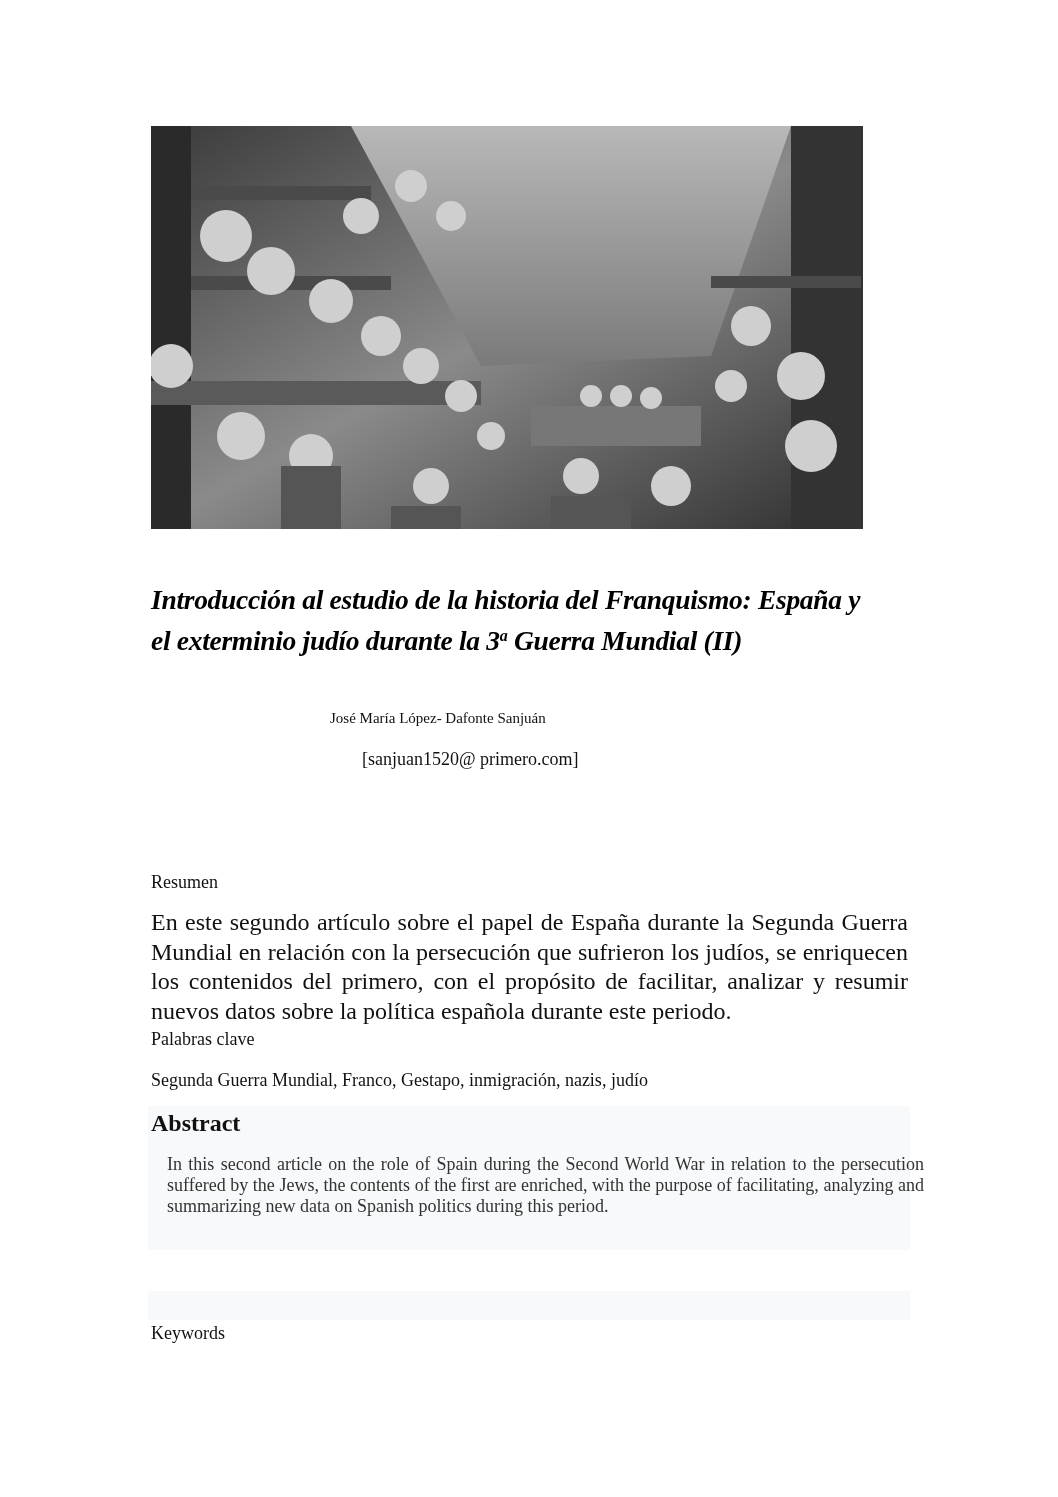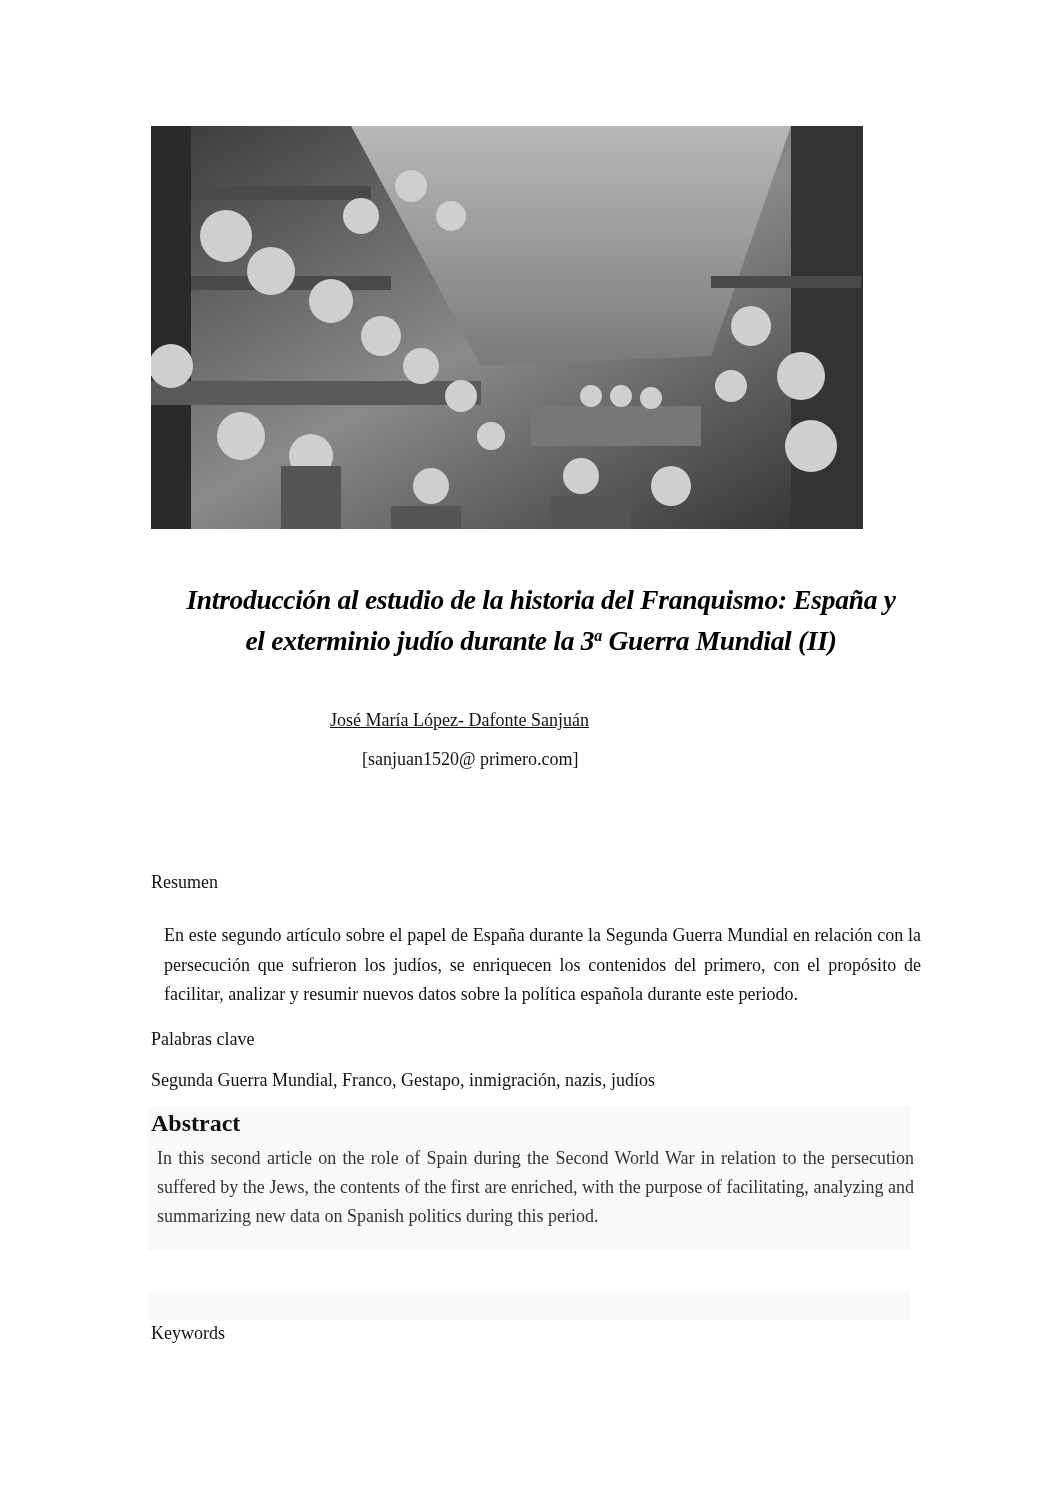--- a/index.html
+++ b/index.html
@@ -2,34 +2,34 @@
 <html><head>
   <meta charset="utf-8">
   <style>
     html, body { margin: 0; padding: 0; background: #ffffff; }
     body { width: 1058px; height: 1497px; position: relative; overflow: hidden;
       font-family: "Liberation Serif", "DejaVu Serif", serif; color: #111; }
     .photo { position: absolute; left: 151px; top: 126px; width: 712px; height: 403px;
       background: #6e6e6e; overflow: hidden; }
     .title { position: absolute; left: 151px; top: 582px; width: 780px;
       font-family: "Liberation Serif", serif; font-weight: bold; font-style: italic;
-      font-size: 27.5px; line-height: 36px; letter-spacing: -0.3px; color: #000; margin: 0; text-align: center; }
+      font-size: 27.5px; line-height: 36px; letter-spacing: -0.3px; color: #000; margin: 0; }
     .title sup { font-size: 16px; vertical-align: 9px; }
-    .author { position: absolute; left: 330px; top: 710px; font-size: 18px; color: #111; text-decoration: underline; }
+    .author { position: absolute; left: 330px; top: 710px; font-size: 15px; color: #111; }
     .email { position: absolute; left: 362px; top: 749px; font-size: 18px; color: #111; }
     .h-resumen { position: absolute; left: 151px; top: 872px; font-size: 18px; font-weight: normal; }
-    .p-resumen { position: absolute; left: 151px; top: 908px; width: 757px; font-size: 18px;
-      line-height: 29.5px; text-align: justify; margin: 13px; }
+    .p-resumen { position: absolute; left: 151px; top: 908px; width: 757px; font-size: 24px;
+      line-height: 29.5px; text-align: justify; margin: 0; }
     .kw-label { position: absolute; left: 151px; top: 1029px; font-size: 18px; }
     .kw-value { position: absolute; left: 151px; top: 1070px; font-size: 18px; }
     .abstract-box { position: absolute; left: 148px; top: 1106px; width: 762px; height: 144px;
       background: #f8f9fa; }
     .h-abstract { position: absolute; left: 151px; top: 1110px; font-size: 24px; font-weight: bold; }
     .p-abstract { position: absolute; left: 151px; top: 1138px; width: 757px; font-size: 18px;
-      line-height: 29px; text-align: justify; margin: 6px; color: #333; }
+      line-height: 21px; text-align: justify; margin: 16px; color: #333; }
     .gray-band { position: absolute; left: 148px; top: 1291px; width: 762px; height: 29px;
       background: #f8f9fa; }
     .h-keywords { position: absolute; left: 151px; top: 1323px; font-size: 18px; font-weight: normal; }
   </style>
 </head>
 <body>
 
 <div class="photo" title="Black and white photograph of emaciated prisoners looking out from bunks in a crowded concentration camp barrack">
   <svg width="712" height="403" viewBox="0 0 712 403" xmlns="http://www.w3.org/2000/svg">
     <defs>
@@ -90,20 +90,20 @@
   <span>el exterminio judío durante la 3</span><sup>a</sup><span> Guerra Mundial (II)</span>
 </h1>
 
 <div class="author">José María López- Dafonte Sanjuán</div>
 <div class="email">[sanjuan1520@ primero.com]</div>
 
 <div class="h-resumen">Resumen</div>
 <p class="p-resumen">En este segundo artículo sobre el papel de España durante la Segunda Guerra Mundial en relación con la persecución que sufrieron los judíos, se enriquecen los contenidos del primero, con el propósito de facilitar, analizar y resumir nuevos datos sobre la política española durante este periodo.</p>
 
 <div class="kw-label">Palabras clave</div>
-<div class="kw-value">Segunda Guerra Mundial, Franco, Gestapo, inmigración, nazis, judíos</div>
+<div class="kw-value">Segunda Guerra Mundial, Franco, Gestapo, inmigración, nazis, judío</div>
 
 <div class="abstract-box"></div>
 <div class="h-abstract">Abstract</div>
 <p class="p-abstract"> In this second article on the role of Spain during the Second World War in relation to the persecution suffered by the Jews, the contents of the first are enriched, with the purpose of facilitating, analyzing and summarizing new data on Spanish politics during this period.</p>
 
 <div class="gray-band"></div>
 <div class="h-keywords">Keywords</div>
 
 </body></html>

